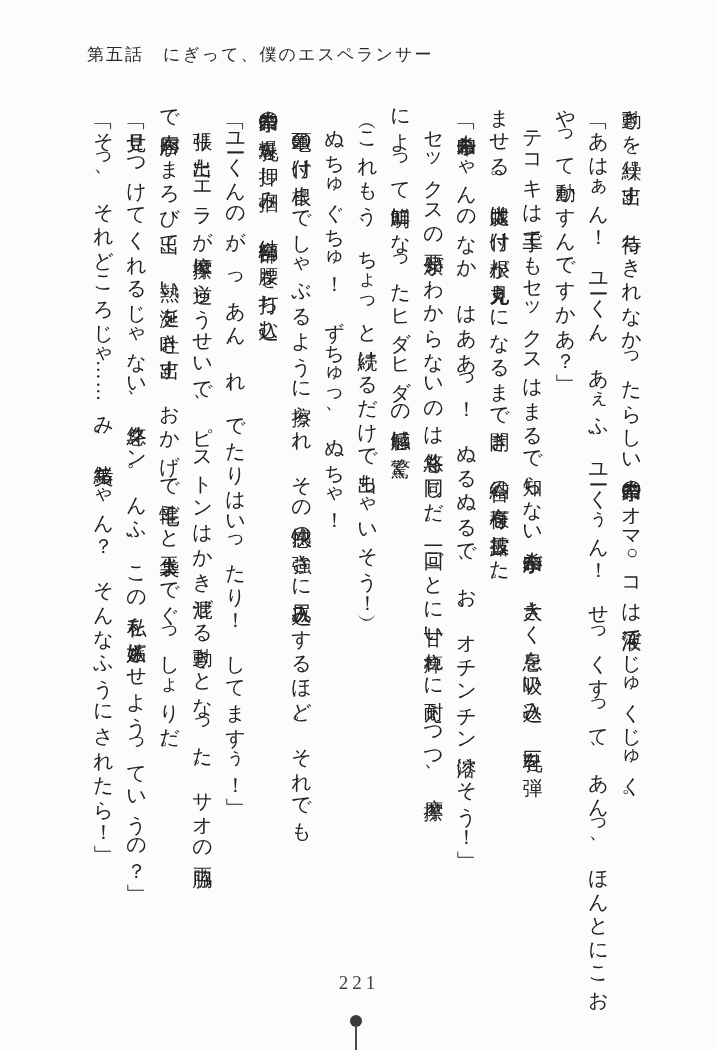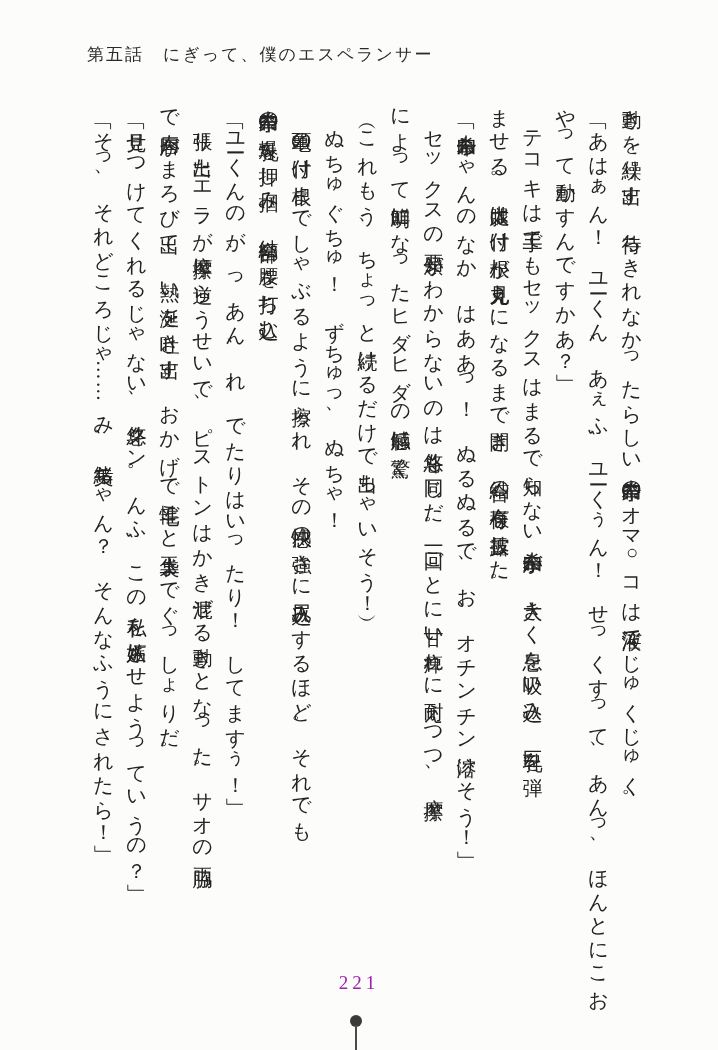--- a/index.html
+++ b/index.html
@@ -50,21 +50,21 @@
   }
   
   .folio {
     position: absolute;
     top: 972px;
     left: 0;
     width: 100%;
     text-align: center;
     font-size: 19px;
     letter-spacing: 4px;
-    color: #a21caf;
+    color: #404040;
   }
   
   .cursor-marker {
     position: absolute;
     left: 349px;
     top: 1015px;
     width: 14px;
     height: 35px;
   }
   .marker-dot {

